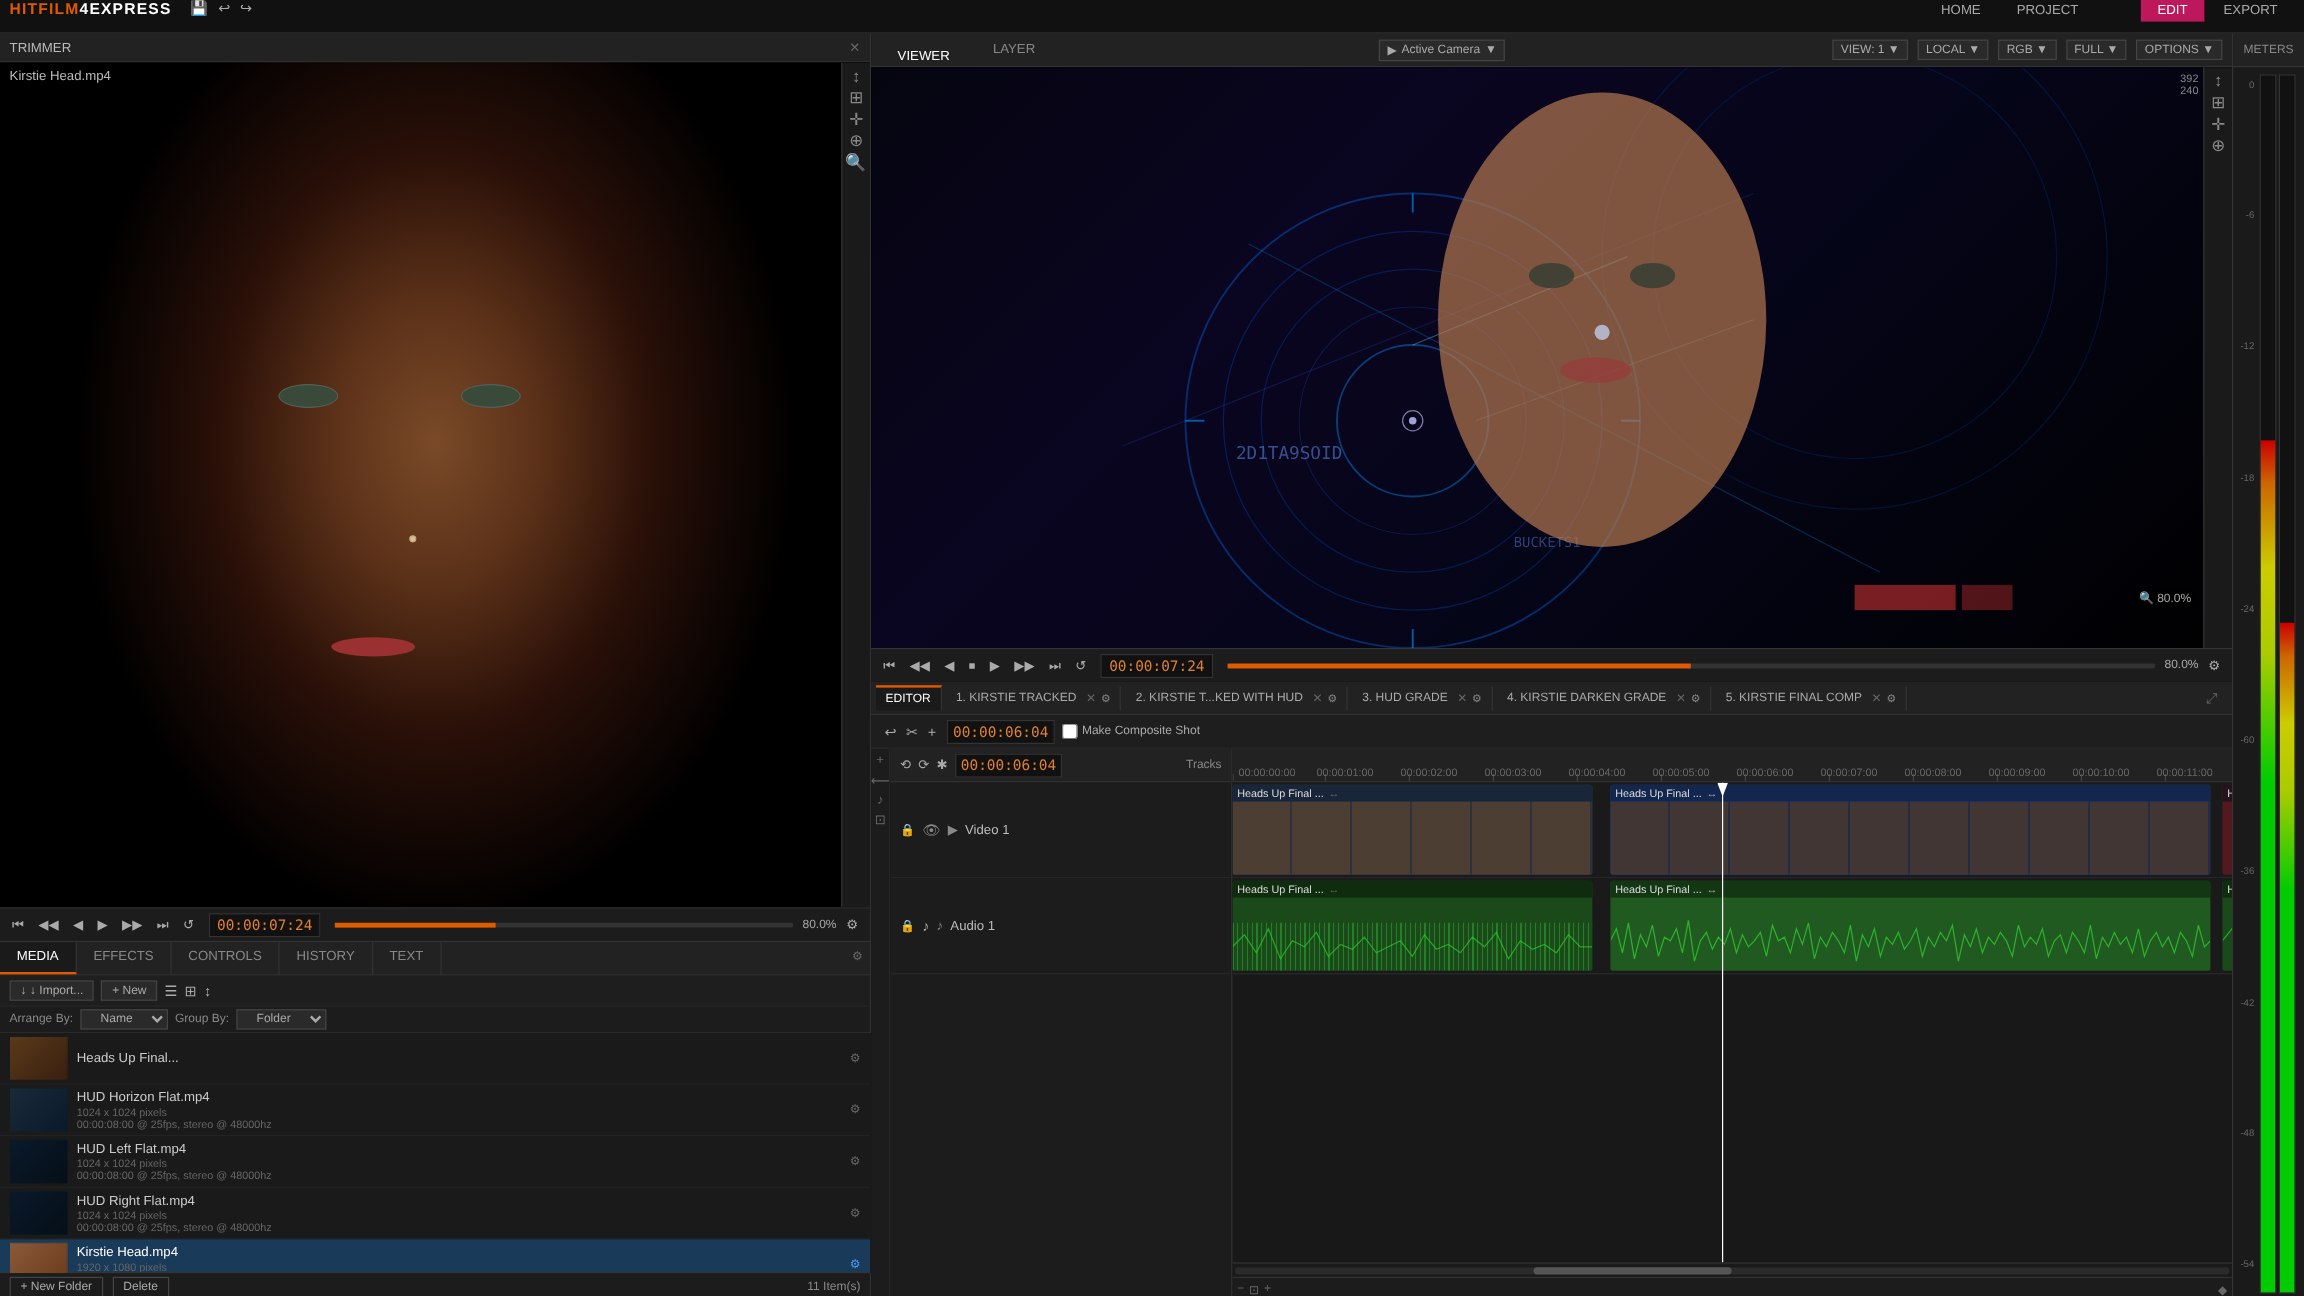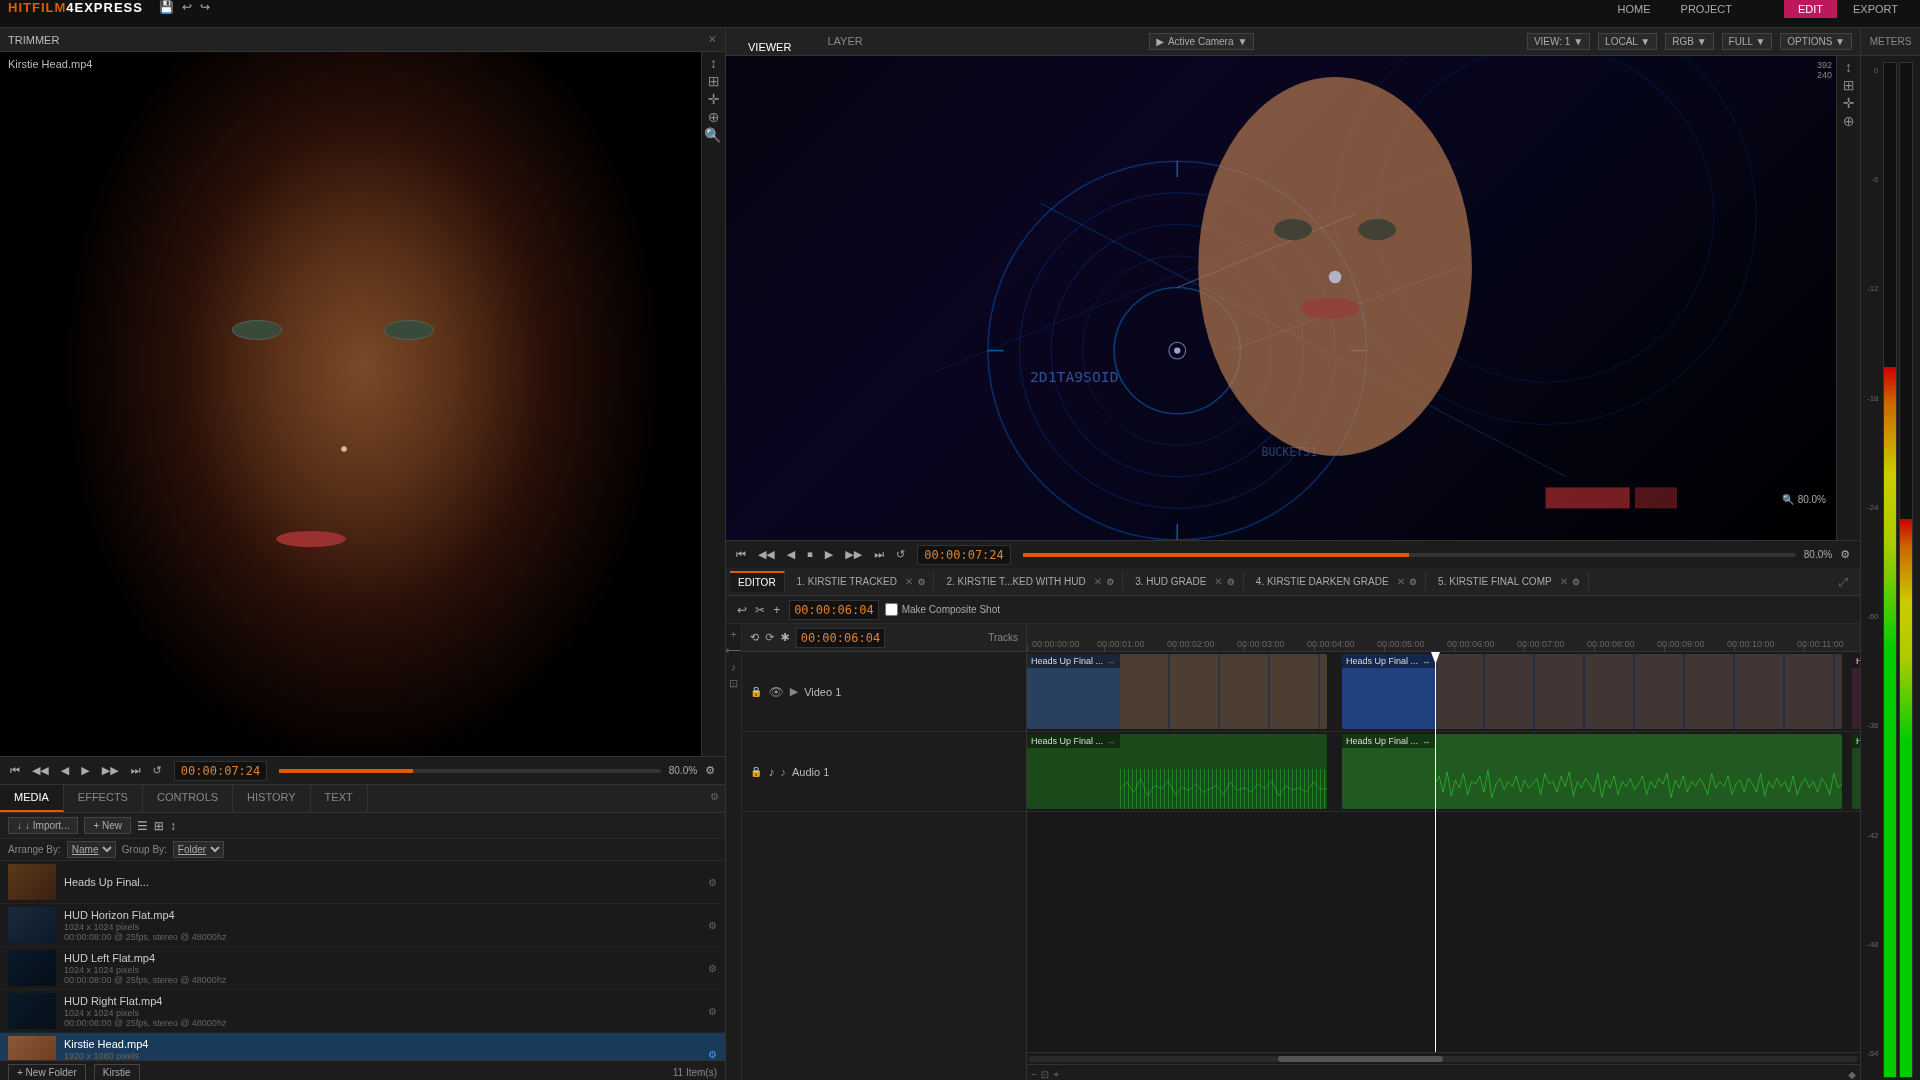--- a/index.html
+++ b/index.html
@@ -224,23 +224,22 @@
       gap: 6px;
       background: #1c1c1c;
       border-bottom: 1px solid #2a2a2a;
       font-size: 10px;
     }
     .sort-label { color: #888; }
     .sort-select {
       background: #2a2a2a;
       border: 1px solid #444;
       color: #aaa;
-      padding: 1px 0;
+      padding: 1px 12px;
       font-size: 10px;
-      text-decoration: underline;
     }
 
     #media-list {
       flex: 1;
       overflow-y: auto;
       background: #1a1a1a;
     }
     .media-item {
       display: flex;
       align-items: center;
@@ -535,21 +534,21 @@
       position: relative;
       background: #1a1a1a;
     }
     .track-clip {
       position: absolute;
       top: 2px;
       bottom: 2px;
       border-radius: 2px;
       overflow: hidden;
       display: flex;
-      flex-direction: row;
+      flex-direction: column;
     }
     .clip-header {
       height: 14px;
       background: rgba(0,0,0,0.4);
       display: flex;
       align-items: center;
       padding: 0 4px;
       font-size: 9px;
       color: #ddd;
       flex-shrink: 0;
@@ -849,21 +848,21 @@
           <div class="media-info">
             <div class="media-name">Kirstie Head.mp4</div>
             <div class="media-meta">1920 x 1080 pixels<br>00:00:06:02 @ 25fps</div>
           </div>
           <span class="media-action" style="color:#4a9af0;">⚙</span>
         </div>
       </div>
 
       <div id="media-footer">
         <button class="footer-btn">+ New Folder</button>
-        <button class="footer-btn">Kirstie</button>
+        <button class="footer-btn">Delete</button>
         <span class="item-count">11 Item(s)</span>
       </div>
     </div>
   </div>
 
   <div id="center-panel">
 
     <div id="viewer-area">
       <div id="viewer-header">
         <div class="viewer-tab active">VIEWER</div>

